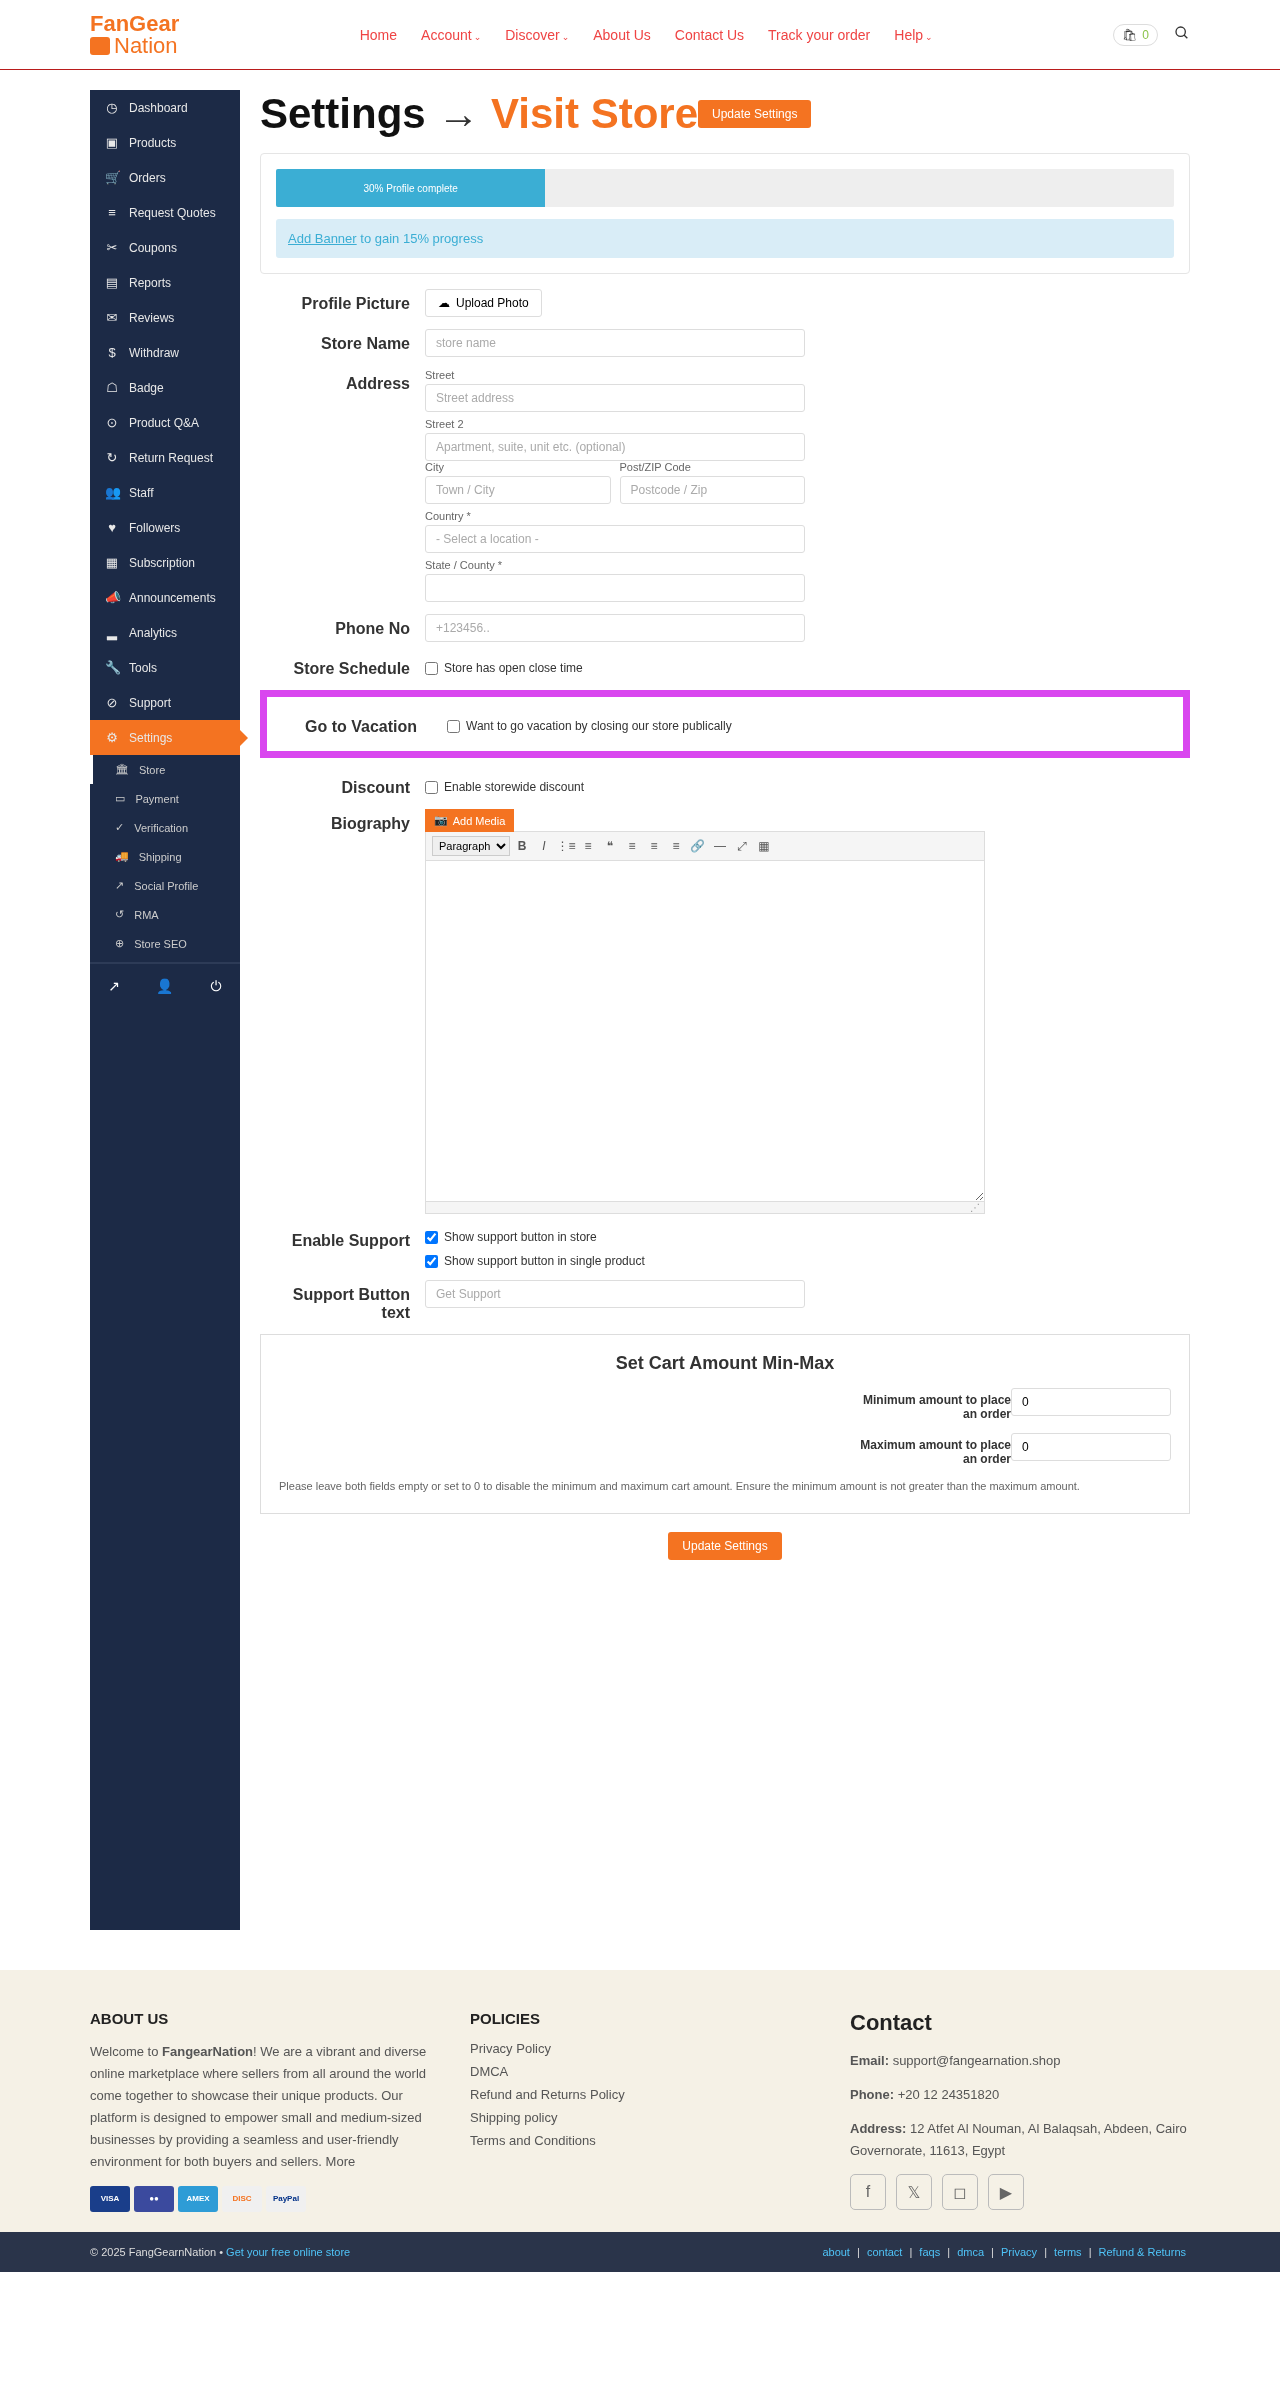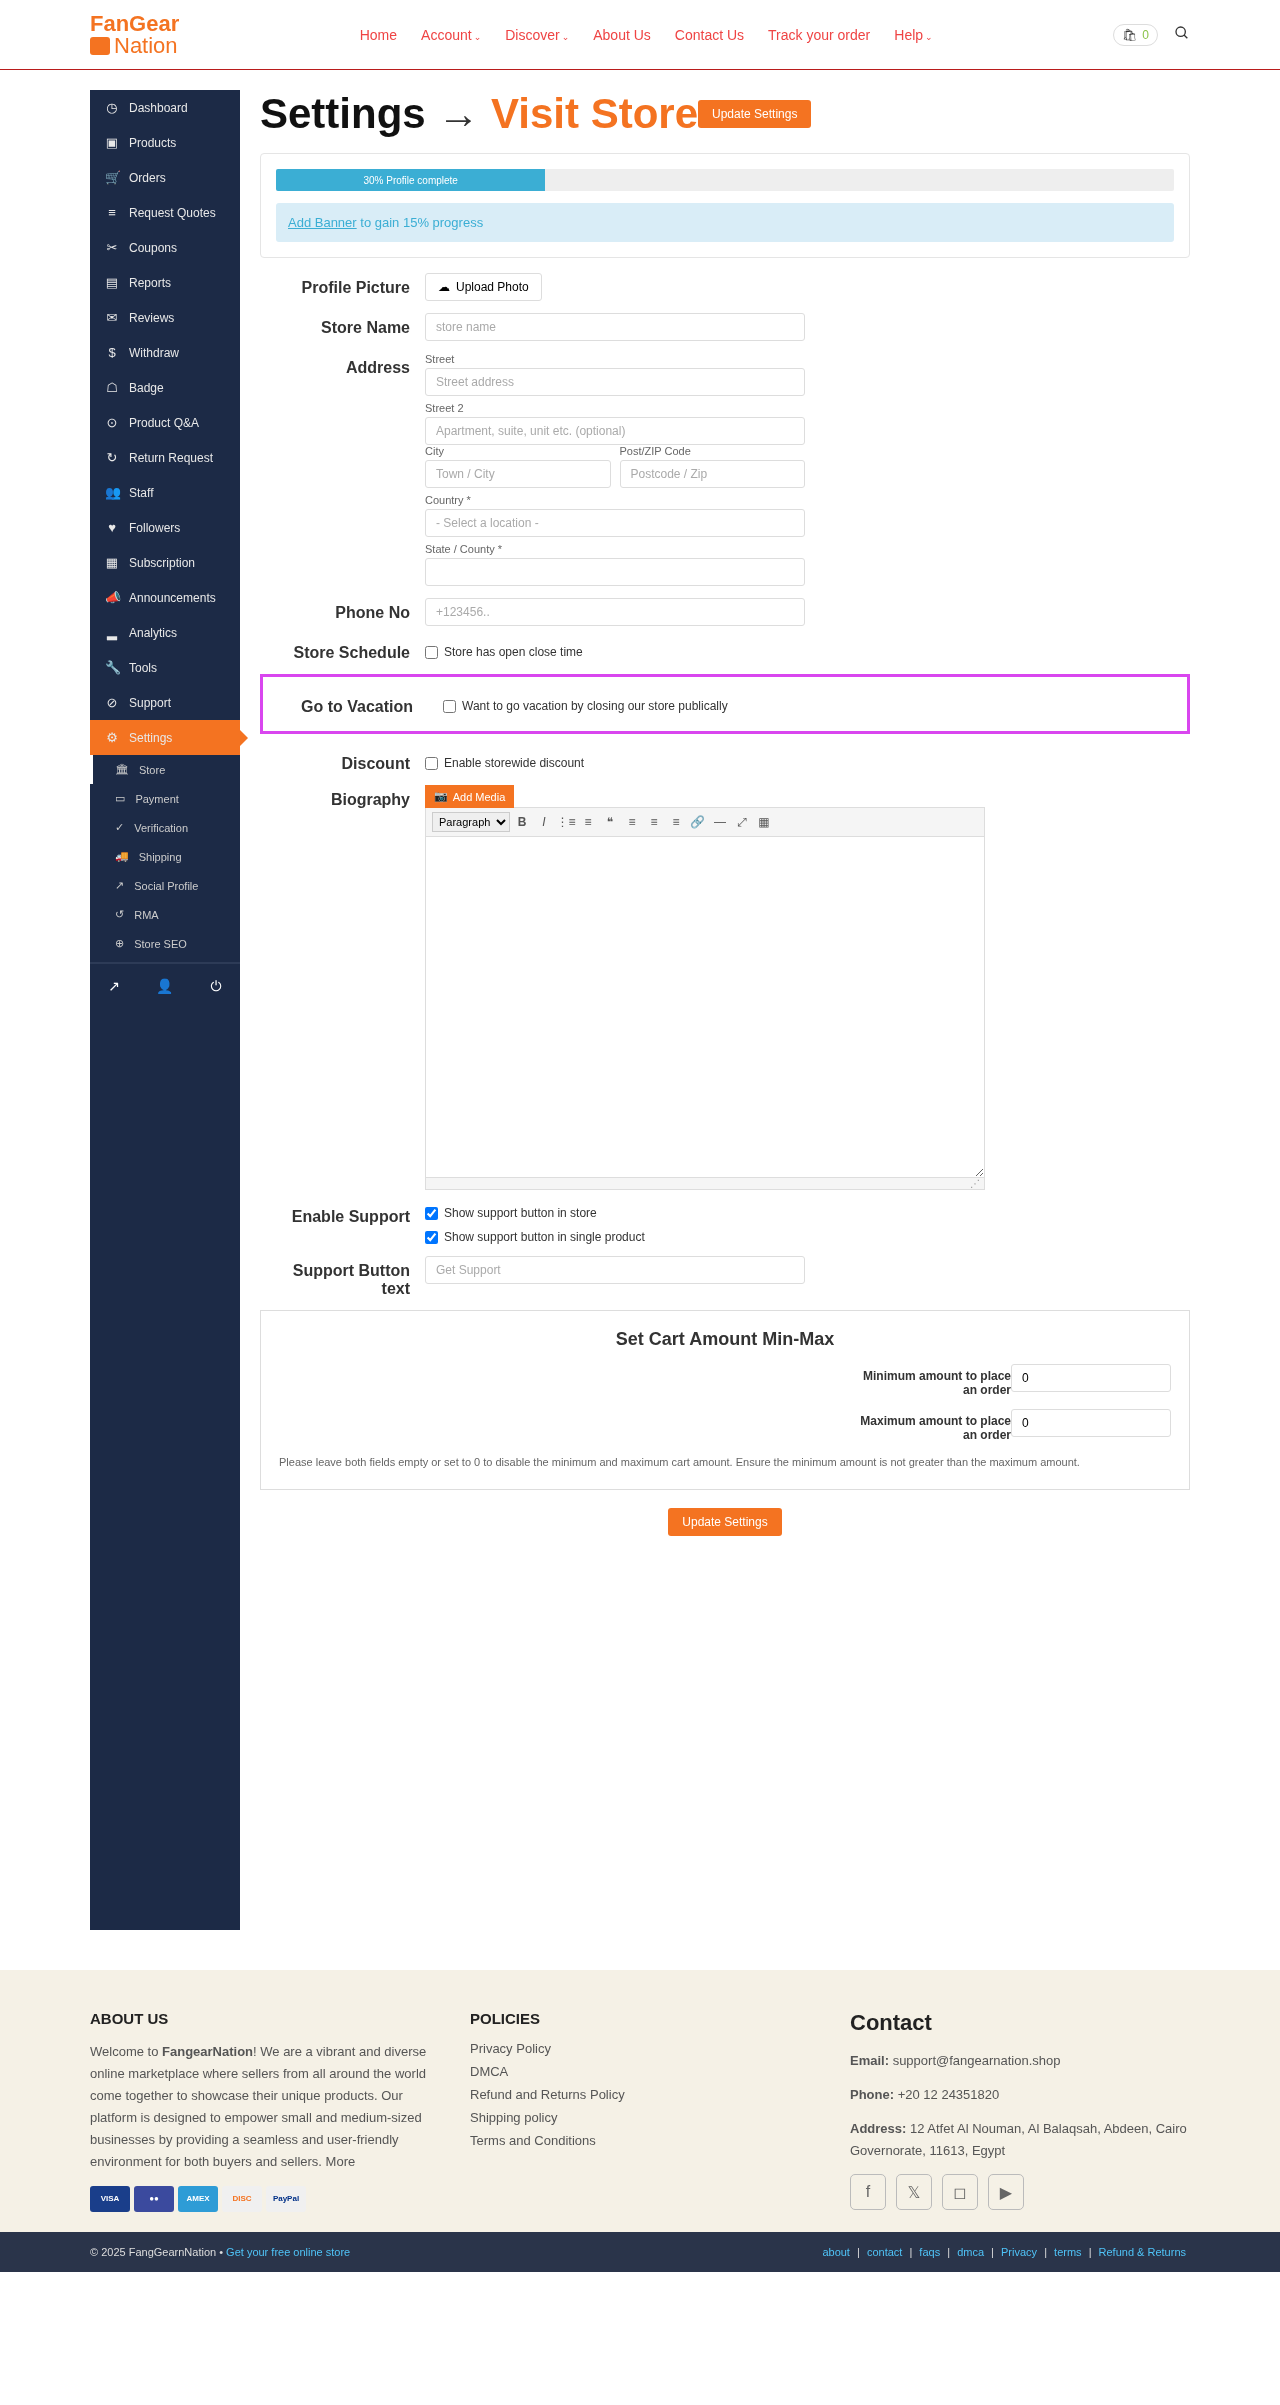--- a/index.html
+++ b/index.html
@@ -39,21 +39,21 @@
 
 .content{flex:1;padding-left:20px}
 .page-head{display:flex;align-items:center;justify-content:flex-start;margin-bottom:15px}
 .page-title{font-size:42px;font-weight:800;color:#111}
 .page-title .arrow{font-weight:400;color:#333}
 .page-title .visit{color:#f47321}
 .btn-primary{background:#f47321;color:#fff;padding:7px 14px;border:none;border-radius:3px;font-size:12px;cursor:pointer}
 
 
 .progress-box{border:1px solid #e5e5e5;border-radius:4px;padding:15px;margin-bottom:15px}
-.progress-bar{height:22px;background:#eee;border-radius:2px;position:relative;margin-bottom:12px;overflow:hidden}
+.progress-bar{height:38px;background:#eee;border-radius:2px;position:relative;margin-bottom:12px;overflow:hidden}
 .progress-fill{height:100%;background:#3baed4;width:30%;display:flex;align-items:center;justify-content:center;color:#fff;font-size:10px}
 .progress-hint{background:#d9edf7;color:#3baed4;padding:12px;border-radius:3px;font-size:13px}
 .progress-hint a{text-decoration:underline}
 
 
 .upload-area{border:2px dashed #ccc;padding:20px;text-align:center;margin:0 auto 20px;width:470px;height:232px}
 .upload-btn{background:#f47321;color:#fff;padding:6px 12px;border:none;border-radius:3px;font-size:12px;cursor:pointer;display:inline-flex;align-items:center;gap:6px}
 .upload-hint{color:#aaa;font-size:11px;margin-top:8px}
 
 
@@ -64,21 +64,21 @@
 .field-sub:first-child{margin-top:0}
 .inp{width:100%;padding:6px 10px;border:1px solid #ddd;border-radius:3px;font-size:12px}
 .inp::placeholder{color:#aaa}
 .field-two{display:flex;gap:9px}
 .field-two>div{flex:1}
 .btn-outline{background:#fff;border:1px solid #ddd;padding:6px 12px;border-radius:3px;font-size:12px;cursor:pointer;display:inline-flex;align-items:center;gap:6px}
 .chk-row{display:flex;align-items:center;gap:6px;font-size:12px;padding-top:4px}
 .chk-row input{margin:0}
 
 
-.vac-box{border:3px solid #d946ef;padding:15px;display:flex;gap:15px;margin-bottom:15px}
+.vac-box{border:7px solid #d946ef;padding:15px;display:flex;gap:15px;margin-bottom:15px}
 .vac-box .form-label{width:150px}
 
 
 .editor-wrap{border:1px solid #ddd}
 .editor-media{background:#f47321;color:#fff;padding:5px 9px;border:none;font-size:11px;cursor:pointer;display:inline-flex;align-items:center;gap:5px;margin-bottom:-1px}
 .editor-toolbar{background:#f5f5f5;border-bottom:1px solid #ddd;padding:4px 6px;display:flex;align-items:center;gap:2px}
 .editor-toolbar select{font-size:11px;padding:2px;border:1px solid #ccc}
 .editor-toolbar .tbtn{width:20px;height:20px;display:flex;align-items:center;justify-content:center;cursor:pointer;font-size:12px;color:#555}
 .editor-body{min-height:340px;padding:8px;resize:vertical;overflow:auto}
 .editor-resize{height:12px;background:#f5f5f5;border-top:1px solid #ddd;text-align:right;padding-right:4px;cursor:ns-resize;font-size:10px;color:#999}

